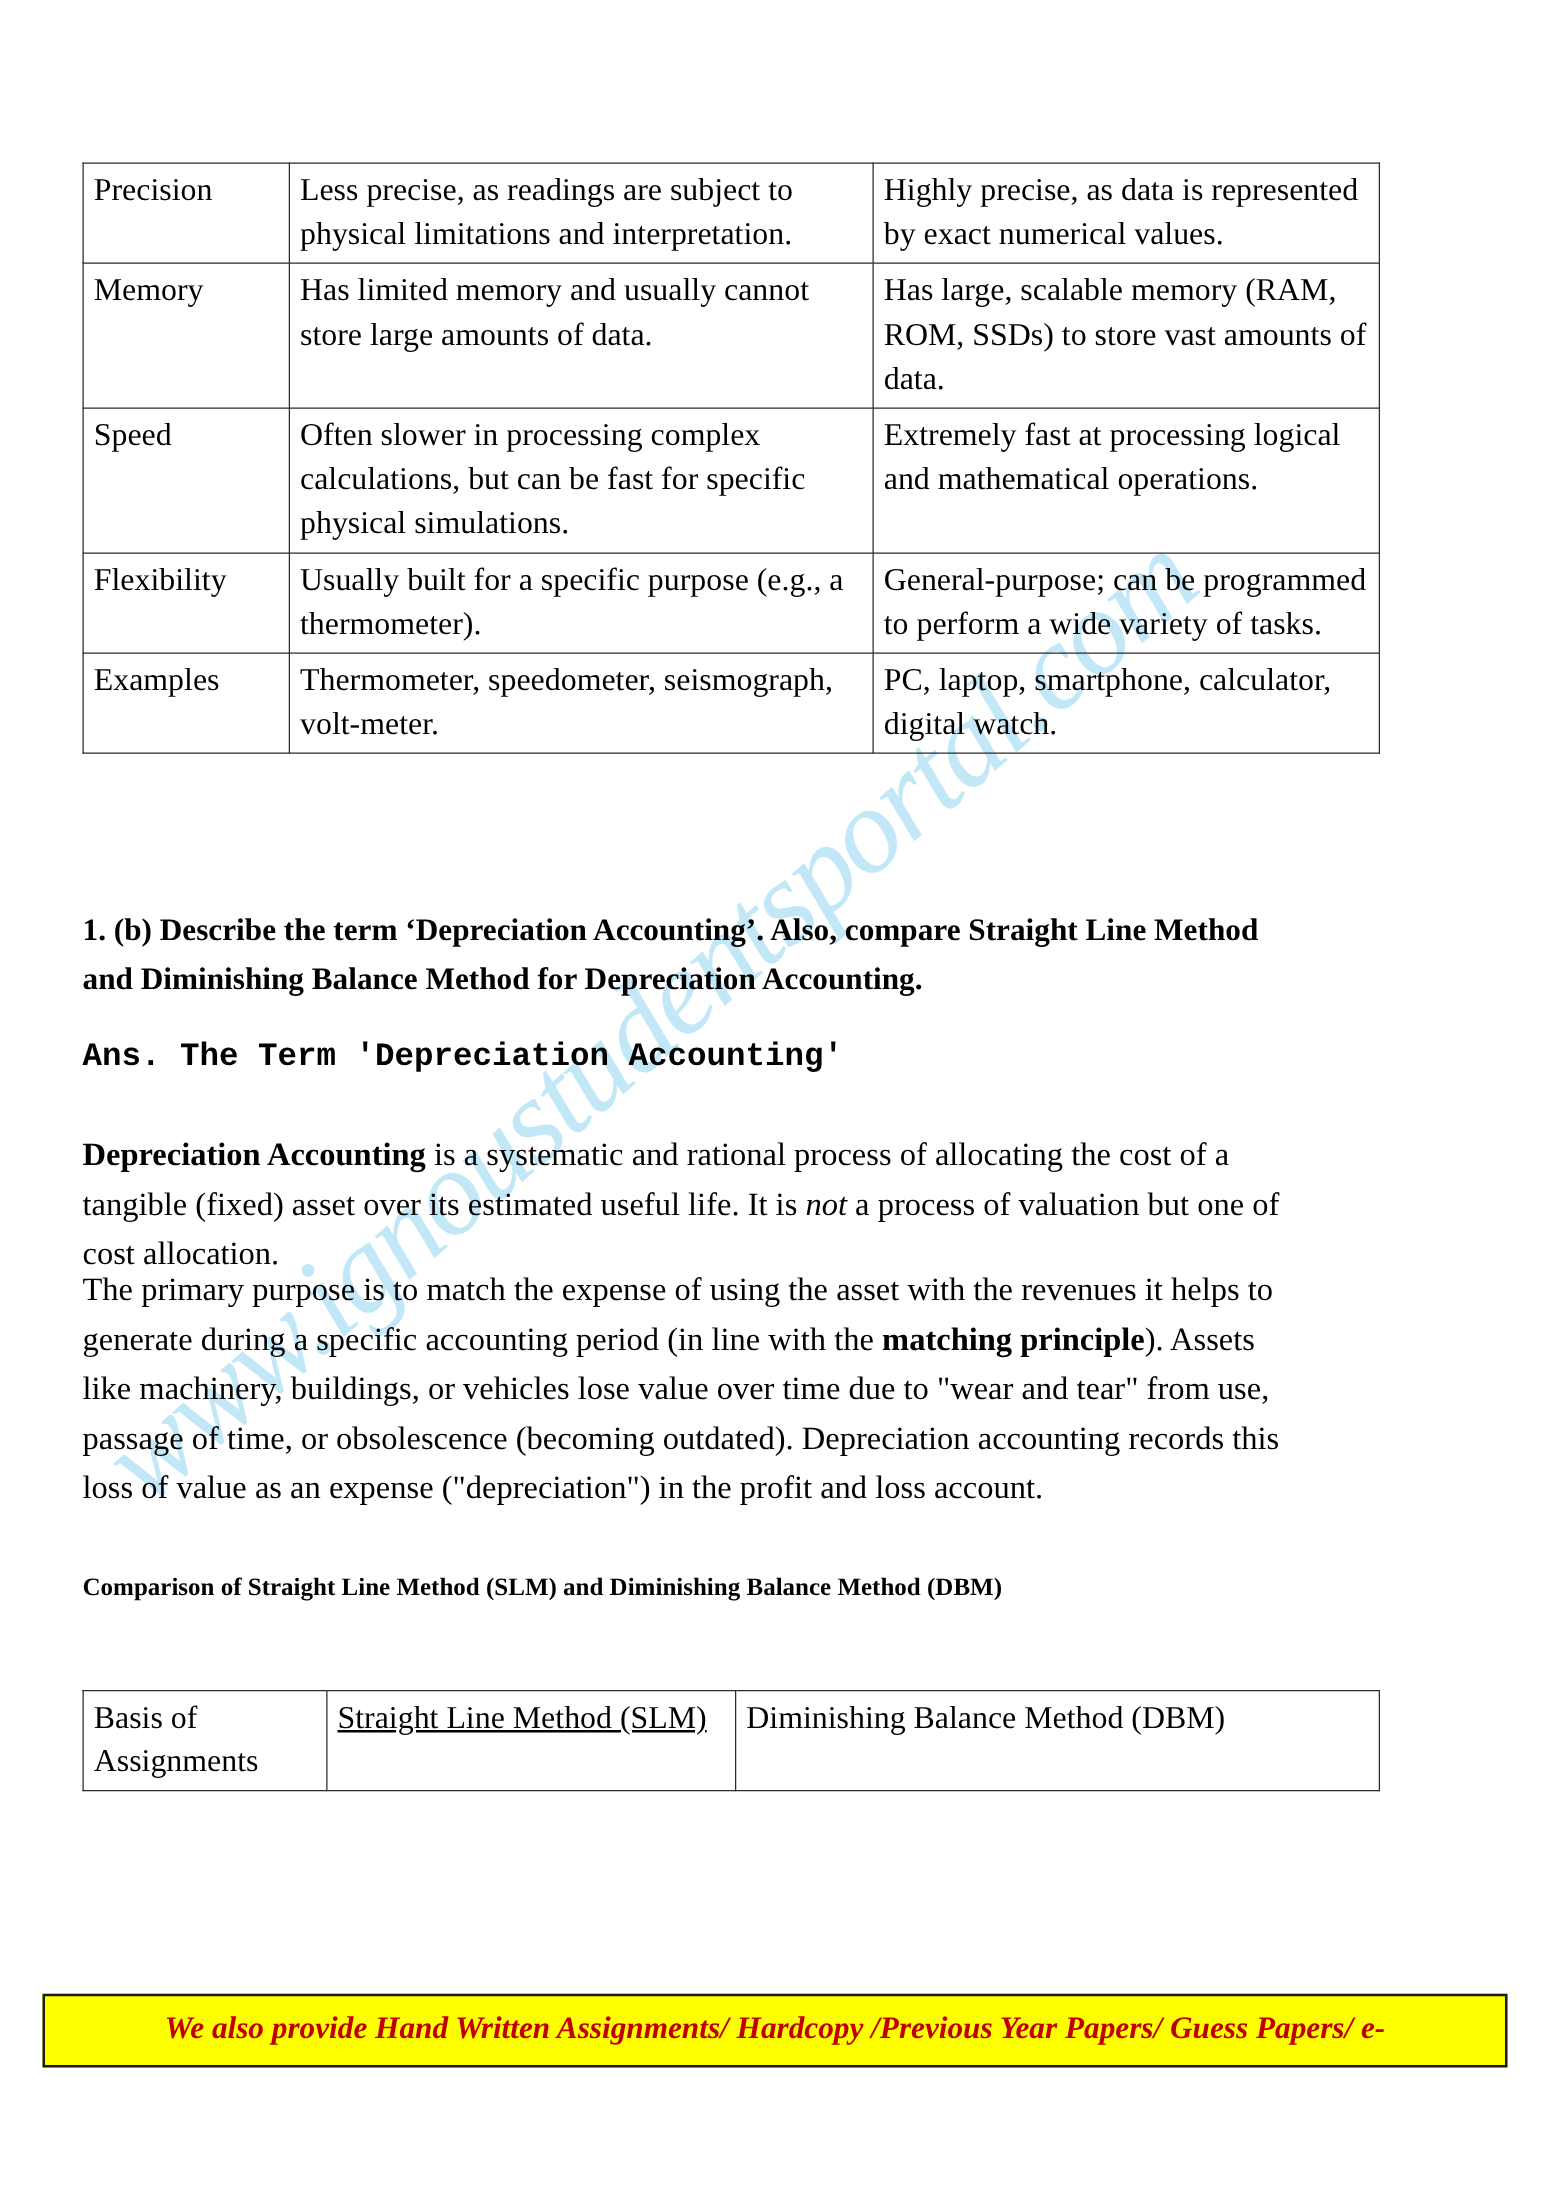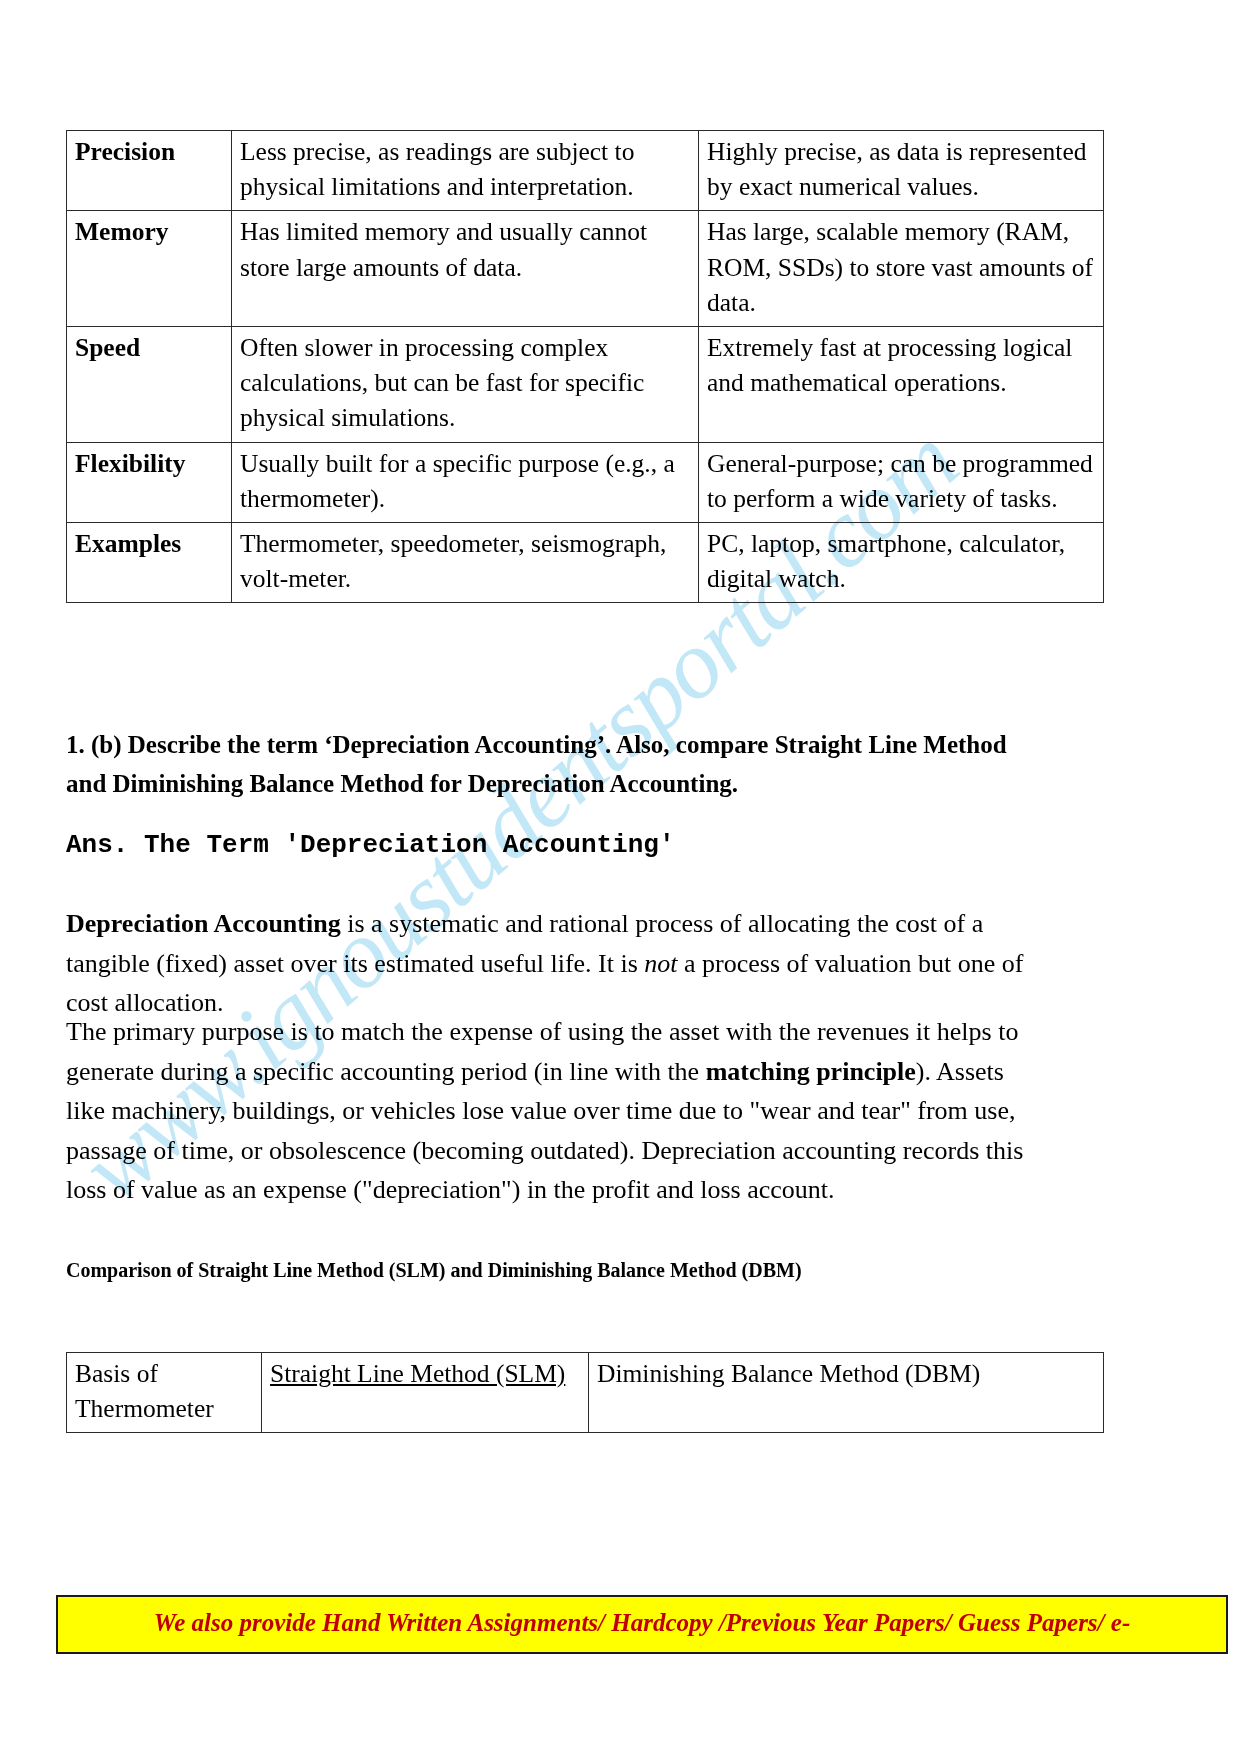--- a/index.html
+++ b/index.html
@@ -59,21 +59,21 @@
     table-layout: fixed;
   }
   table.doc-table td {
     border: 1px solid #2b2b2b;
     vertical-align: top;
     padding: 3px 8px 6px 8px;
     font-size: 25.5px;
     line-height: 1.38;
   }
   .top-table { position: absolute; top: 130px; left: 0; }
-  .top-table td.c-label { width: 148px; font-weight: bold; }
+  .top-table td.c-label { width: 148px; font-weight: normal; }
   .top-table td.c-analog { width: 450px; }
   .top-table td.c-digital { width: 388px; }
 
   .bottom-table { position: absolute; top: 1352px; left: 0; }
   .bottom-table td { padding: 4px 8px 10px 8px; }
   .bottom-table td.b-c1 { width: 178px; }
   .bottom-table td.b-c2 { width: 310px; text-decoration: underline; }
   .bottom-table td.b-c3 { width: 498px; }
 
   
@@ -121,21 +121,20 @@
     position: absolute;
     left: 34px;
     top: 1595px;
     width: 1172px;
     box-sizing: border-box;
     background: #ffff00;
     border: 2px solid #1a1a1a;
     padding: 9px 10px 11px 10px;
     text-align: center;
     z-index: 20;
-    margin-left: 22px;
   }
   .footer-line {
     font-family: "Liberation Serif", "DejaVu Serif", serif;
     font-style: italic;
     font-weight: bold;
     font-size: 25px;
     line-height: 1.38;
     color: #c00000;
     white-space: nowrap;
   }
@@ -193,21 +192,21 @@
 
     <div class="para para-1"><span class="b">Depreciation Accounting</span><span> is a systematic and rational process of allocating the cost of a tangible (fixed) asset over its estimated useful life. It is </span><span class="i">not</span><span> a process of valuation but one of cost allocation.</span></div>
 
     <div class="para para-2"><span>The primary purpose is to match the expense of using the asset with the revenues it helps to generate during a specific accounting period (in line with the </span><span class="b">matching principle</span><span>). Assets like machinery, buildings, or vehicles lose value over time due to "wear and tear" from use, passage of time, or obsolescence (becoming outdated). Depreciation accounting records this loss of value as an expense ("depreciation") in the profit and loss account.</span></div>
 
     <div class="sub-heading">Comparison of Straight Line Method (SLM) and Diminishing Balance Method (DBM)</div>
 
     <table class="doc-table bottom-table">
       <tbody>
         <tr>
-          <td class="b-c1">Basis of Thermometer</td>
+          <td class="b-c1">Basis of Assignments</td>
           <td class="b-c2">Straight Line Method (SLM)</td>
           <td class="b-c3">Diminishing Balance Method (DBM)</td>
         </tr>
       </tbody>
     </table>
 
   </div>
 
   <div class="footer-banner">
     <div class="footer-line">We also provide Hand Written Assignments/ Hardcopy /Previous Year Papers/ Guess Papers/ e-</div>

